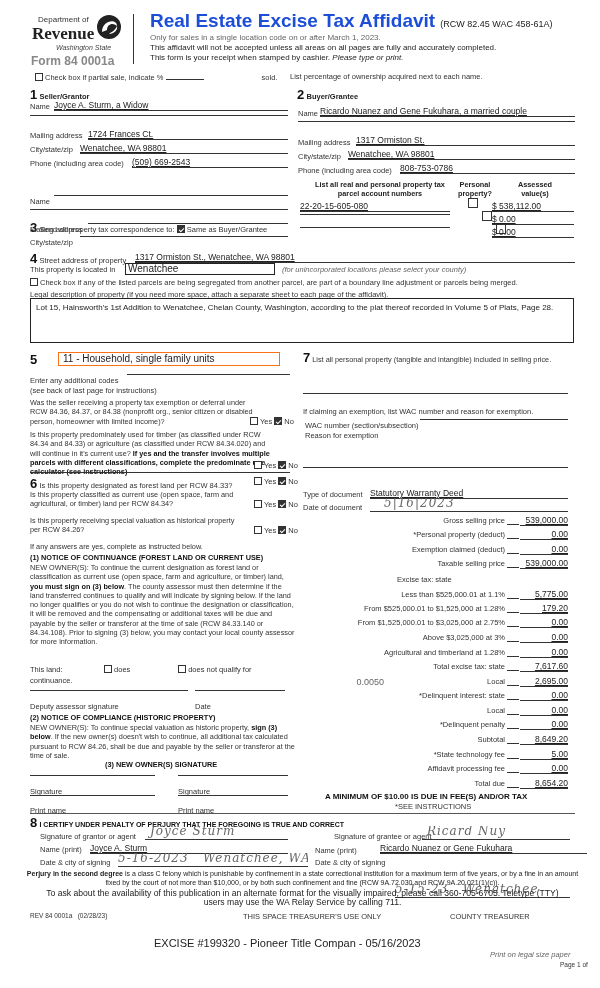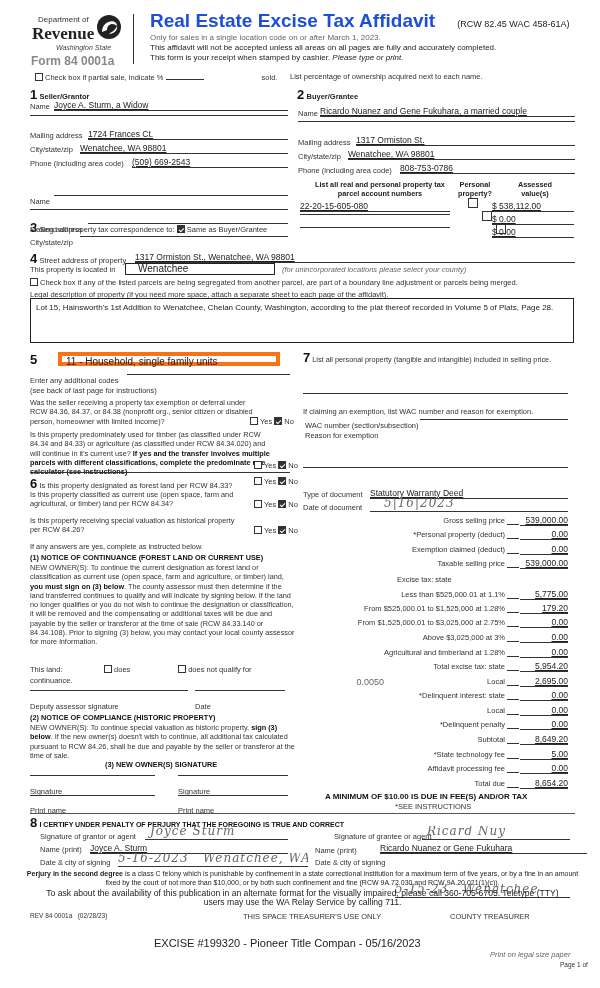--- a/index.html
+++ b/index.html
@@ -34,21 +34,21 @@
   <svg class="abs" style="left:65px;top:2px;" width="28" height="30" viewBox="0 0 28 30">
     <circle cx="14" cy="15" r="12" fill="#222"></circle>
     <path d="M7 20 C 7 8, 22 6, 22 14 C 18 10, 12 12, 12 18 Z" fill="#fff"></path>
     <path d="M14 22 C 19 22, 23 18, 22 14 C 20 19, 16 20, 14 22 Z" fill="#fff"></path>
   </svg>
   <div class="abs" style="left:1px;top:44px;font-size:12px;font-weight:bold;color:#888;">Form 84 0001a</div>
 </div>
 <div class="abs" style="left:133px;top:14px;height:50px;border-left:1px solid #333;"></div>
 <div class="abs" style="left:150px;top:10px;white-space:nowrap;">
   <span style="font-size:19px;font-weight:bold;color:#1d4ed8;">Real Estate Excise Tax Affidavit</span>
-  <span style="font-size:9px;color:#222;margin-left:20px;">(RCW 82.45 WAC 458-61A)</span>
+  <span style="font-size:9px;color:#222;margin-left:3px;">(RCW 82.45 WAC 458-61A)</span>
 </div>
 <div class="abs" style="left:150px;top:33px;font-size:8px;color:#666;white-space:nowrap;">Only for sales in a single location code on or after March 1, 2023.</div>
 <div class="abs" style="left:150px;top:43px;font-size:8px;color:#222;white-space:nowrap;">This affidavit will not be accepted unless all areas on all pages are fully and accurately completed.</div>
 <div class="abs" style="left:150px;top:53px;font-size:8px;color:#222;white-space:nowrap;">
   <span>This form is your receipt when stamped by cashier.</span>
   <i>Please type or print.</i>
 </div>
 
 
 <div class="abs lbl" style="left:35px;top:73px;">
@@ -119,35 +119,35 @@
 <div class="abs cb" style="left:468px;top:224px;width:10px;height:10px;"></div>
 <div class="fill u" style="left:492px;top:227px;width:82px;"><span>$ 0.00</span></div>
 
 
 <div class="abs" style="left:30px;top:251px;white-space:nowrap;">
   <span class="secnum">4</span>
   <span class="lbl">Street address of property</span>
 </div>
 <div class="fill u" style="left:135px;top:252px;width:440px;"><span>1317 Ormiston St., Wenatchee, WA 98801</span></div>
 <div class="abs lbl" style="left:30px;top:265px;">This property is located in</div>
-<div class="abs" style="left:125px;top:263px;width:150px;height:12px;border:1px solid #222;font-size:10px;line-height:10px;padding-left:12px;">
+<div class="abs" style="left:125px;top:263px;width:150px;height:12px;border:1px solid #222;font-size:10px;line-height:10px;padding-left:2px;">
   <span>Wenatchee</span>
 </div>
 <div class="abs lbl" style="left:282px;top:265px;font-style:italic;color:#666;">(for unincorporated locations please select your county)</div>
 <div class="abs lbl" style="left:30px;top:278px;">
   <span class="cb"></span><span>Check box if any of the listed parcels are being segregated from another parcel, are part of a boundary line adjustment or parcels being merged.</span>
 </div>
 <div class="abs lbl" style="left:30px;top:290px;">Legal description of property (if you need more space, attach a separate sheet to each page of the affidavit).</div>
 <div class="abs" style="left:30px;top:298px;width:544px;height:45px;border:1px solid #222;padding:4px 5px;font-size:8px;line-height:10px;">
   <span>Lot 15, Hainsworth's 1st Addition to Wenatchee, Chelan County, Washington, according to the plat thereof recorded in Volume 5 of Plats, Page 28.</span>
 </div>
 
 
 <div class="abs secnum" style="left:30px;top:352px;">5</div>
-<div class="abs" style="left:58px;top:352px;width:222px;height:14px;border:4px solid #f97316;font-size:10px;line-height:12px;padding-left:4px;">
+<div class="abs" style="left:58px;top:352px;width:222px;height:14px;border:1px solid #f97316;font-size:10px;line-height:12px;padding-left:4px;">
   <span>11 - Household, single family units</span>
 </div>
 <div class="abs lbl" style="left:30px;top:376px;">Enter any additional codes</div>
 <div class="fill" style="left:127px;top:374px;width:163px;"></div>
 <div class="abs lbl" style="left:30px;top:386px;">(see back of last page for instructions)</div>
 
 <div class="abs para" style="left:30px;top:398px;width:228px;">Was the seller receiving a property tax exemption or deferral under RCW 84.36, 84.37, or 84.38 (nonprofit org., senior citizen or disabled person, homeowner with limited income)?</div>
 <div class="abs lbl" style="left:250px;top:417px;">
   <span class="cb"></span><span>Yes</span>
   <span class="cb checked"></span><span>No</span>
@@ -273,21 +273,21 @@
     <span class="tv">0.00</span>
   </div>
 <div class="tax-row" style="top:648px;">
     <span class="tl">Agricultural and timberland at 1.28%</span>
     <span class="tl-line"></span>
     <span class="tv">0.00</span>
   </div>
 <div class="tax-row" style="top:662px;">
     <span class="tl">Total excise tax: state</span>
     <span class="tl-line"></span>
-    <span class="tv">5,954.20</span>
+    <span class="tv">7,617.60</span>
   </div>
 <div class="tax-row" style="top:677px;">
   <span class="abs" style="left:0;top:0;width:84px;text-align:right;font-size:9px;color:#666;">0.0050</span>
   <span class="tl">Local</span>
     <span class="tl-line"></span>
     <span class="tv">2,695.00</span>
 </div>
 <div class="tax-row" style="top:691px;">
     <span class="tl">*Delinquent interest: state</span>
     <span class="tl-line"></span>

